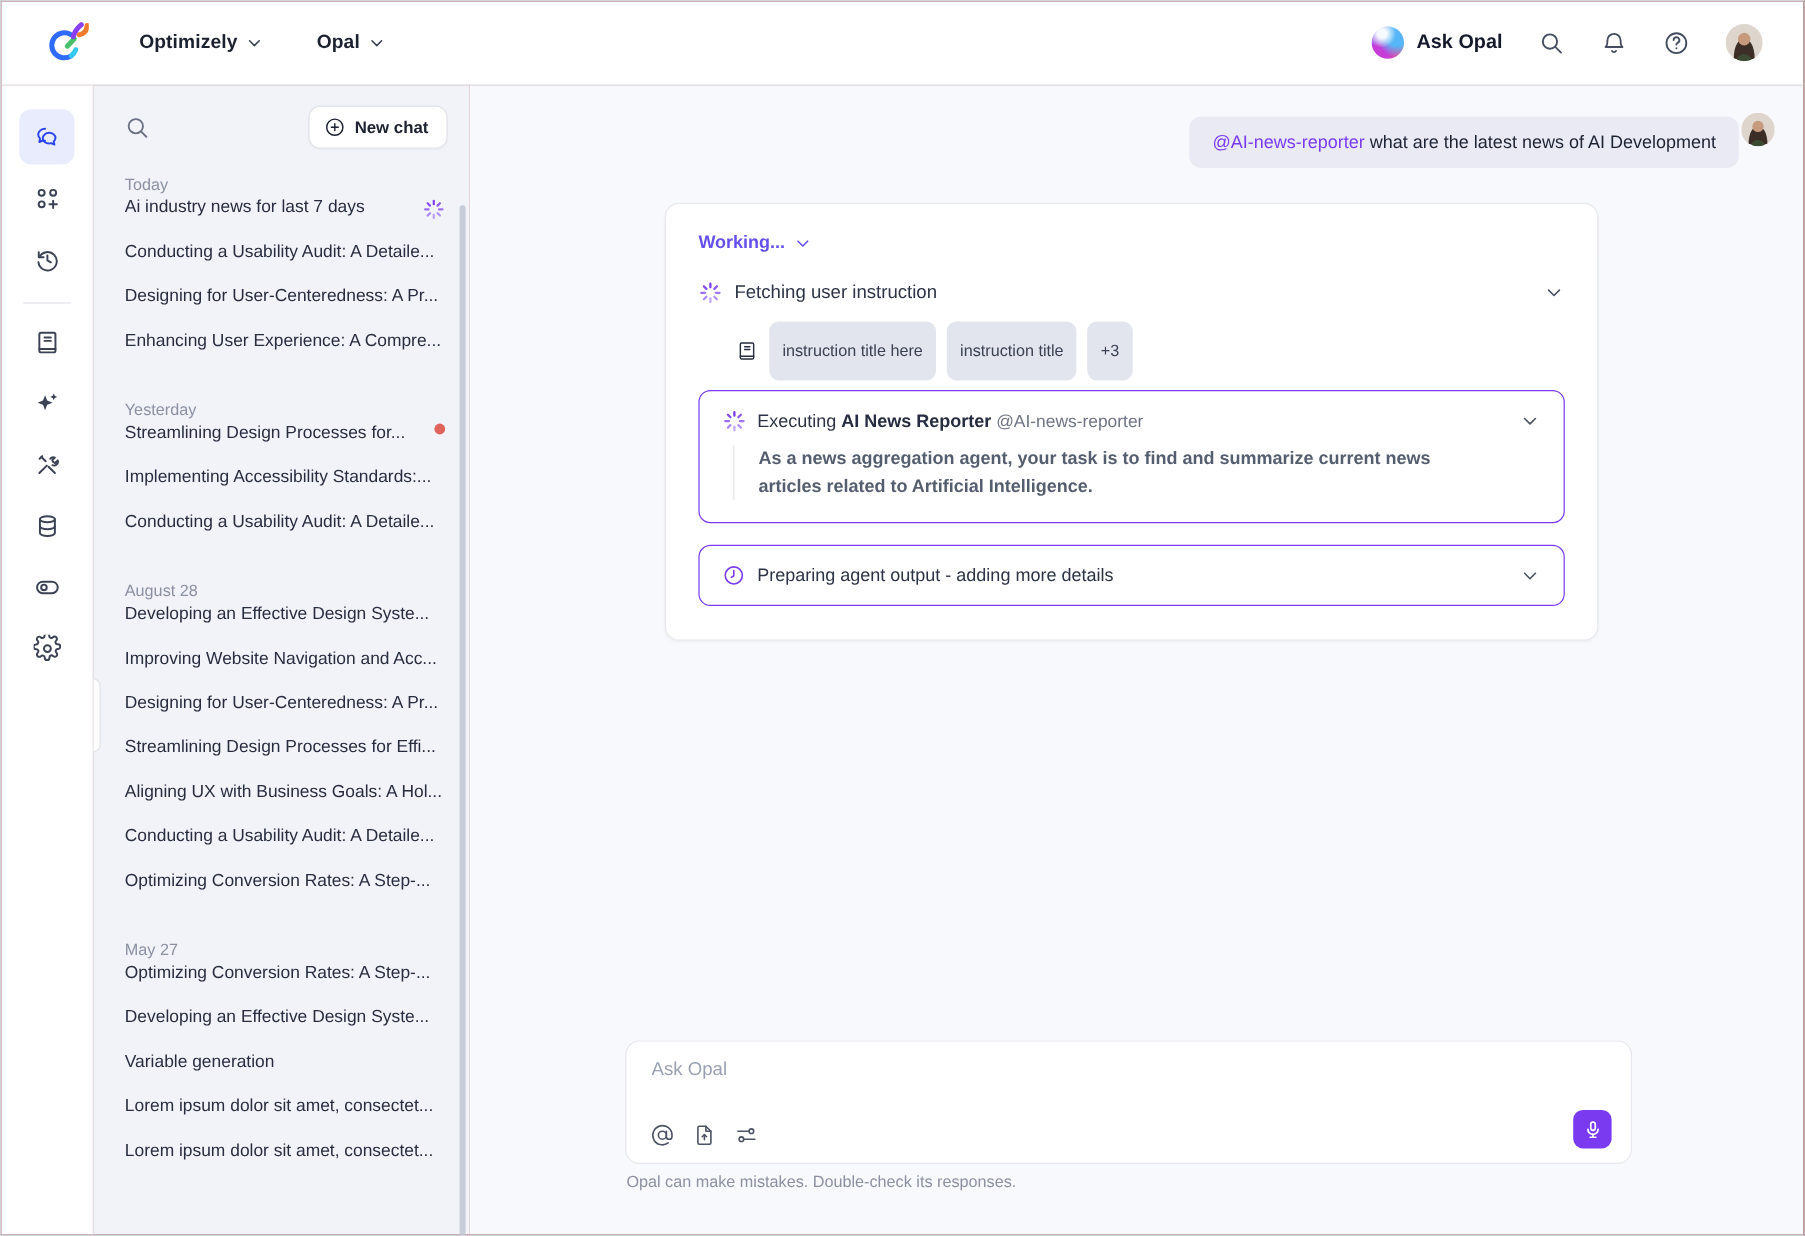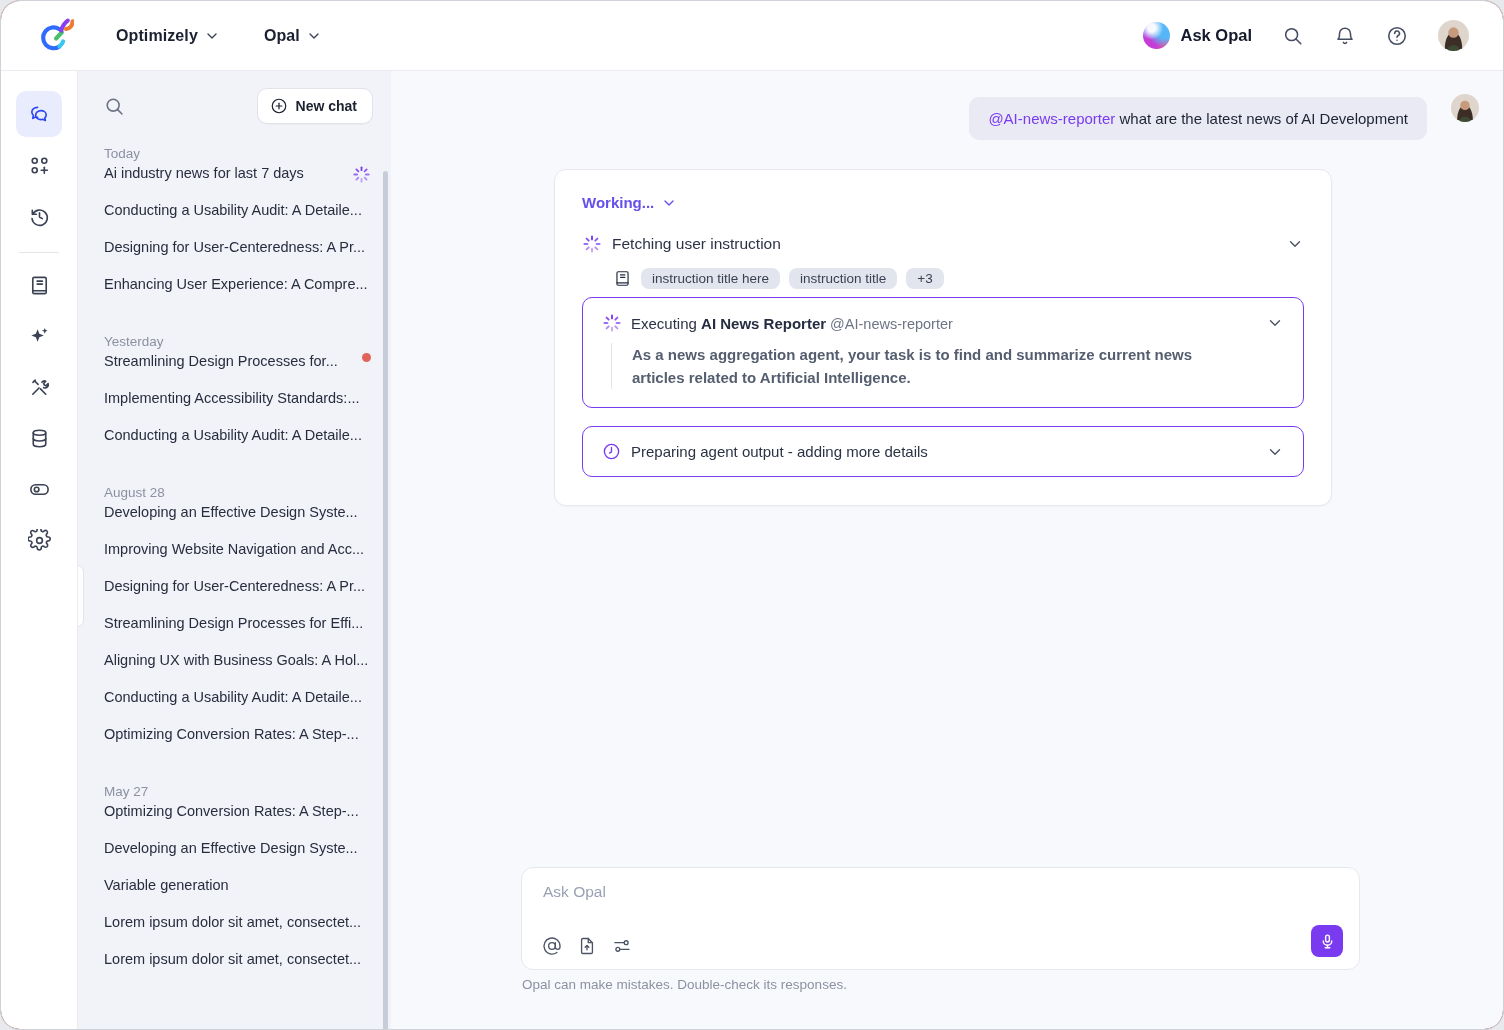--- a/index.html
+++ b/index.html
@@ -1,17 +1,17 @@
 <!DOCTYPE html>
 <html><head>
 <meta charset="utf-8">
 <style>
   * { margin:0; padding:0; box-sizing:border-box; }
   html,body { width:1504px; height:1030px; background:#e8e9ec; font-family:"Liberation Sans", sans-serif; }
-  .app { position:relative; width:1504px; height:1030px; background:#7f1d1d; border:1px solid #cfd2d8; border-radius:20px; overflow:hidden; }
+  .app { position:relative; width:1504px; height:1030px; background:#7f1d1d; border:1px solid #cfd2d8; border-radius:0; overflow:hidden; }
 
   
   .topbar { position:absolute; top:0; left:0; right:0; height:70px; background:#fff; border-bottom:1px solid #ebecf0; display:flex; align-items:center; padding:0 34px 0 33px; }
   .brand-logo { width:40px; height:40px; margin-right:42px; }
   .top-menu { display:flex; align-items:center; gap:6px; margin-right:44px; cursor:pointer; }
   .top-menu span { font-size:16px; font-weight:600; color:#1c2130; letter-spacing:.1px; }
   .chev { width:16px; height:16px; stroke:#3c4354; stroke-width:2; fill:none; stroke-linecap:round; stroke-linejoin:round; }
   .top-right { margin-left:auto; display:flex; align-items:center; gap:30px; }
   .askopal { display:flex; align-items:center; gap:10px; cursor:pointer; }
   .opal-sphere { width:27px; height:27px; border-radius:50%;
@@ -45,39 +45,39 @@
   .cl-section-label { font-size:13.5px; color:#8b91a2; margin:21px 0 4px; }
   .cl-item { display:flex; align-items:flex-start; height:37px; cursor:pointer; }
   .cl-item .t { flex:1; font-size:14.5px; color:#272d3f; white-space:nowrap; overflow:hidden; }
   .cl-item .ind { flex:none; margin-left:8px; margin-right:2px; display:flex; align-items:center; }
   .dot-unread { width:9px; height:9px; border-radius:50%; background:#e0635c; }
   .cl-scrollbar { position:absolute; right:3px; top:100px; width:5px; height:880px; border-radius:3px; background:#c7ccd9; cursor:pointer; }
   .resize-handle { position:absolute; left:-7px; top:494px; width:13px; height:62px; background:#fdfdfe; border:1px solid #e2e4ea; border-radius:7px; cursor:col-resize; }
 
   
   .main { position:relative; flex:1; background:#f8f9fc; overflow:hidden; }
-  .user-row { position:absolute; top:26px; right:24px; display:flex; align-items:flex-start; gap:24px;padding-left:20px; }
+  .user-row { position:absolute; top:26px; right:24px; display:flex; align-items:flex-start; gap:2px;padding-left:20px; }
   .user-bubble { background:#e9eaf4; border-radius:10px; padding:13px 19px; font-size:15px; color:#1d2333; }
   .user-bubble .mention { color:#7a3bf0; }
   .msg-avatar { width:28px; height:28px; border-radius:50%; overflow:hidden; flex:none; margin-top:-3px; }
 
   .working-card { position:absolute; top:98px; left:163px; width:778px; background:#fff; border:1px solid #e7e8ee; border-radius:12px; padding:24px 27px 28px; box-shadow:0 1px 2px rgba(20,25,40,.03); }
   .working-head { display:flex; align-items:center; gap:7px; cursor:pointer; }
   .working-head span { font-size:15px; font-weight:600; color:#6550e9; }
   .working-head svg { width:16px; height:16px; stroke:#6550e9; stroke-width:2; fill:none; stroke-linecap:round; stroke-linejoin:round; }
 
   .step-row { display:flex; align-items:center; margin-top:23px; }
   .step-row .lbl { font-size:15.5px; color:#2c3345; margin-left:10px; }
   .step-row .sp { flex:1; }
   .chev-btn { width:18px; height:18px; stroke:#4b5263; stroke-width:1.8; fill:none; stroke-linecap:round; stroke-linejoin:round; cursor:pointer; }
   .spinner { width:20px; height:20px; flex:none; }
 
   .chips-row { display:flex; align-items:center; gap:9px; margin:14px 0 0 31px; }
   .book-ic { width:19px; height:19px; stroke:#262d40; stroke-width:1.5; fill:none; stroke-linecap:round; stroke-linejoin:round; flex:none; }
-  .chip { background:#e3e5ee; border-radius:8px; padding:3px 11px; font-size:13.5px; color:#3a4152; white-space:nowrap; }
+  .chip { background:#e3e5ee; border-radius:8px; padding:17px 11px; font-size:13.5px; color:#3a4152; white-space:nowrap; }
 
   .agent-box { border:1px solid #7a3bf0; border-radius:10px; margin-top:8px; padding:15px 19px 18px; background:#fff; }
   .agent-head { display:flex; align-items:center; }
   .agent-head .txt { font-size:15px; color:#2c3345; margin-left:9px; }
   .agent-head .txt b { font-weight:700; color:#262d40; }
   .agent-head .handle { color:#6d7485; font-size:14.5px; }
   .agent-body { margin:10px 0 0 9px; border-left:1px solid #e3e5ec; padding-left:20px; }
   .agent-body p { font-size:15px; line-height:23px; color:#545e6f; max-width:600px;font-weight:bold; }
 
   .pending-box { border:1px solid #7a3bf0; border-radius:10px; margin-top:18px; padding:15px 19px; background:#fff; display:flex; align-items:center; }

